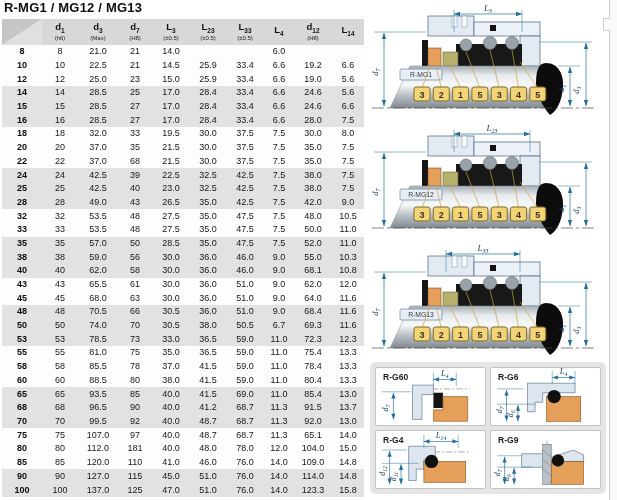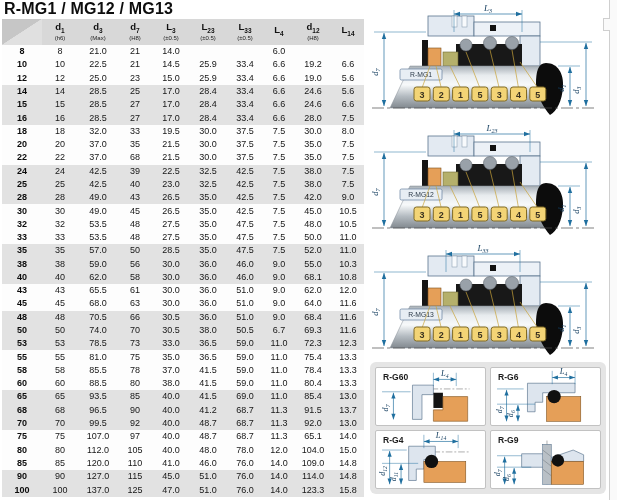--- a/index.html
+++ b/index.html
@@ -1,18 +1,18 @@
 <!DOCTYPE html>
 <html><head>
 <meta charset="utf-8">
 <style>
   html,body{margin:0;padding:0;background:#fff;}
   body{width:617px;height:500px;overflow:hidden;font-family:"Liberation Sans",sans-serif;}
   #screen{position:relative;width:617px;height:500px;background:#fff;}
-  #page-title{position:absolute;left:4px;top:0;font-size:16px;font-weight:bold;color:#0d0d0d;letter-spacing:.2px;}
+  #page-title{position:absolute;left:4px;top:0;font-size:13px;font-weight:bold;color:#0d0d0d;letter-spacing:.2px;}
   #table-wrap{position:absolute;left:2px;top:19px;}
   table.data-table{border-collapse:collapse;table-layout:fixed;width:362px;height:478px;}
   .data-table thead tr{height:26px;}
   .data-table th{background:#d8d8d8;padding:0;vertical-align:middle;text-align:center;}
   .data-table th.corner{background:linear-gradient(to bottom right,#c6c6c6 49%,#e0e0e0 50%);}
   .h-base{display:block;font-size:9.5px;font-weight:bold;line-height:10px;color:#111;}
   .h-base sub{font-size:6.5px;}
   .h-tol{display:block;font-size:6px;font-weight:normal;line-height:7px;color:#222;}
   .data-table td{font-size:9px;text-align:center;color:#161616;padding:0;line-height:1;vertical-align:middle;}
   .data-table td.c0{font-weight:bold;color:#0c0c0c;}
@@ -231,32 +231,20 @@
             <td>49.0</td>
             <td>43</td>
             <td>26.5</td>
             <td>35.0</td>
             <td>42.5</td>
             <td>7.5</td>
             <td>42.0</td>
             <td>9.0</td>
           </tr>
           <tr class="band-w">
-            <td class="c0">30</td>
-            <td>30</td>
-            <td>49.0</td>
-            <td>45</td>
-            <td>26.5</td>
-            <td>35.0</td>
-            <td>42.5</td>
-            <td>7.5</td>
-            <td>45.0</td>
-            <td>10.5</td>
-          </tr>
-          <tr class="band-w">
             <td class="c0">32</td>
             <td>32</td>
             <td>53.5</td>
             <td>48</td>
             <td>27.5</td>
             <td>35.0</td>
             <td>47.5</td>
             <td>7.5</td>
             <td>48.0</td>
             <td>10.5</td>
@@ -450,21 +438,21 @@
             <td>48.7</td>
             <td>68.7</td>
             <td>11.3</td>
             <td>65.1</td>
             <td>14.0</td>
           </tr>
           <tr class="band-w">
             <td class="c0">80</td>
             <td>80</td>
             <td>112.0</td>
-            <td>105</td>
+            <td>181</td>
             <td>40.0</td>
             <td>48.0</td>
             <td>78.0</td>
             <td>12.0</td>
             <td>104.0</td>
             <td>15.0</td>
           </tr>
           <tr class="band-w">
             <td class="c0">85</td>
             <td>85</td>

